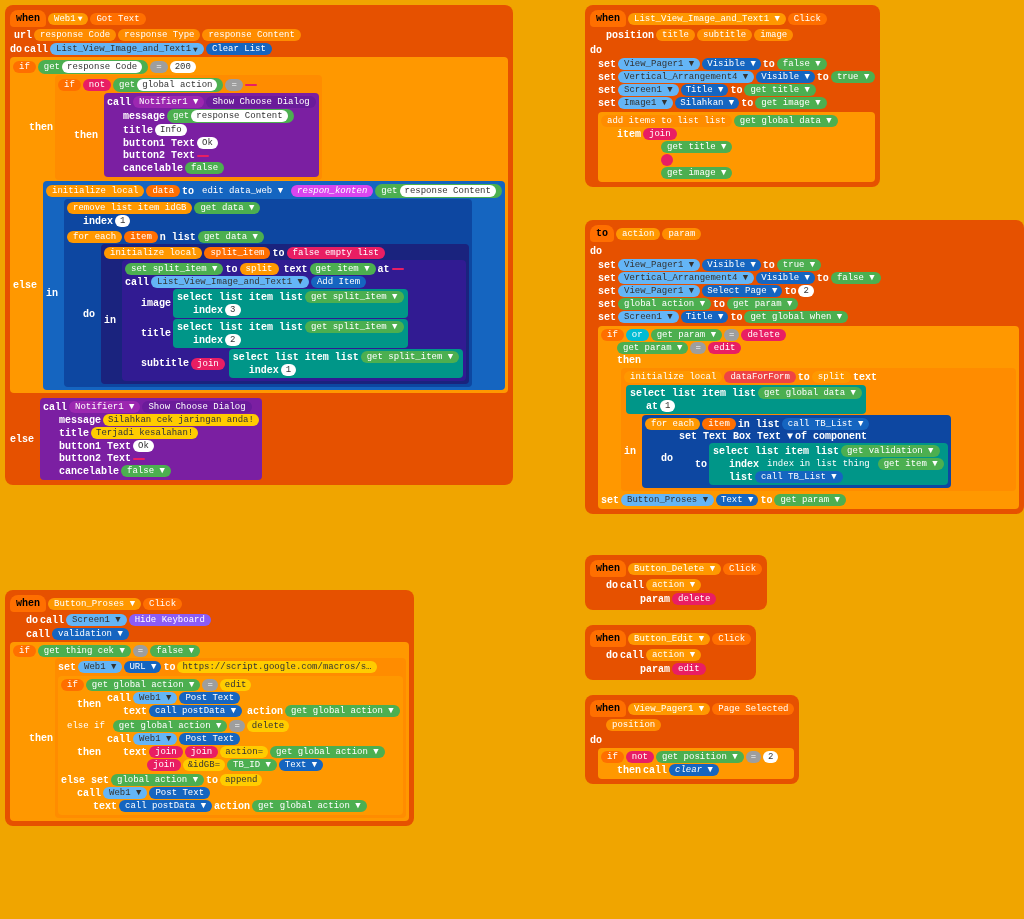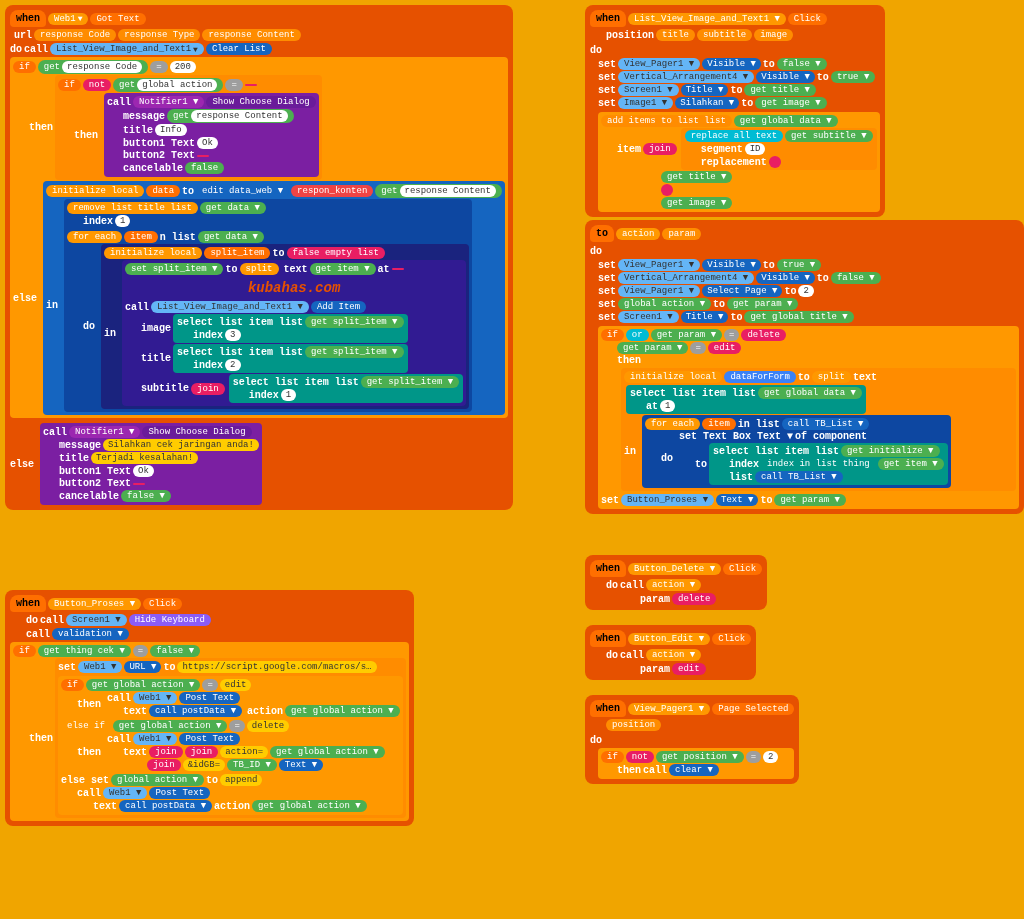--- a/index.html
+++ b/index.html
@@ -179,28 +179,28 @@
       </div>
 
       <div class="row">
         <span class="label">else</span>
         <div class="stack" style="background:#1565c0; border-radius:4px; padding:3px; margin-left:4px; max-width:500px;">
           <div class="row">
             <span class="pill" style="background:#ff9800;color:white;">initialize local</span>
             <span class="pill" style="background:#ff6f00;color:white;">data</span>
             <span class="label">to</span>
             <span class="pill" style="background:#1565c0;color:white;">edit data_web ▼</span>
-            <span class="pill" style="background:#ef4444;color:white;">respon_konten</span>
+            <span class="pill" style="background:#d946ef;color:white;font-style:italic;">respon_konten</span>
             <span class="pill" style="background:#4caf50;color:white;">get <span class="value-pill">response Content</span></span>
           </div>
           <div class="row">
             <span class="label">in</span>
             <div class="stack" style="background:#0d47a1; border-radius:4px; padding:3px; margin-left:4px;">
               <div class="row">
-                <span class="pill" style="background:#ff9800;color:white;">remove list title  list</span>
+                <span class="pill" style="background:#ff9800;color:white;">remove list item  idGB</span>
                 <span class="pill" style="background:#4caf50;color:white;">get data ▼</span>
               </div>
               <div class="row indent">
                 <span class="label">index</span>
                 <span class="value-pill">1</span>
               </div>
 
               <div class="row" style="margin-top:3px;">
                 <span class="pill" style="background:#ff9800;color:white;">for each</span>
                 <span class="pill" style="background:#ff6f00;color:white;">item</span>
@@ -222,21 +222,20 @@
                       <div class="row">
                         <span class="pill" style="background:#4caf50;color:white;">set split_item ▼</span>
                         <span class="label">to</span>
                         <span class="pill" style="background:#ff9800;color:white;">split</span>
                         <span class="label" style="margin-left:3px;">text</span>
                         <span class="pill" style="background:#4caf50;color:white;">get item ▼</span>
                         <span class="label">at</span>
                         <span class="pill" style="background:#e91e63;color:white;"></span>
                       </div>
 
-                      <div class="watermark">kubahas.com</div>
 
                       <div class="row">
                         <span class="label">call</span>
                         <span class="pill" style="background:#64b5f6;color:#333;">List_View_Image_and_Text1 ▼</span>
                         <span class="pill" style="background:#1565c0;color:white;">Add Item</span>
                       </div>
                       <div class="row indent">
                         <span class="label">image</span>
                         <div class="stack" style="background:#009688; border-radius:4px; padding:2px 4px;">
                           <div class="row">
@@ -485,34 +484,20 @@
       </div>
 
       <div class="stack" style="background:#ff9800; border-radius:4px; padding:3px; margin-top:2px;">
         <div class="row">
           <span class="pill" style="background:#ff8c00;color:white;">add items to list  list</span>
           <span class="pill" style="background:#4caf50;color:white;">get global data ▼</span>
         </div>
         <div class="row indent">
           <span class="label">item</span>
           <span class="pill" style="background:#e91e63;color:white;">join</span>
-          <div class="stack" style="background:#ff8c00; border-radius:4px; padding:2px 4px; margin-left:2px;">
-            <div class="row">
-              <span class="pill" style="background:#00bcd4;color:white;">replace all text</span>
-              <span class="pill" style="background:#4caf50;color:white;">get subtitle ▼</span>
-            </div>
-            <div class="row indent">
-              <span class="label">segment</span>
-              <span class="value-pill">ID</span>
-            </div>
-            <div class="row indent">
-              <span class="label">replacement</span>
-              <span class="pill" style="background:#e91e63;color:white;width:12px;height:12px;"></span>
-            </div>
-          </div>
         </div>
         <div class="row indent" style="margin-left:60px;">
           <span class="pill" style="background:#4caf50;color:white;">get title ▼</span>
         </div>
         <div class="row indent" style="margin-left:60px;">
           <span class="pill" style="background:#e91e63;color:white;width:12px;height:12px;"></span>
         </div>
         <div class="row indent" style="margin-left:60px;">
           <span class="pill" style="background:#4caf50;color:white;">get image ▼</span>
         </div>
@@ -557,42 +542,42 @@
         <span class="label">set</span>
         <span class="pill" style="background:#4caf50;color:white;">global action ▼</span>
         <span class="label">to</span>
         <span class="pill" style="background:#4caf50;color:white;">get param ▼</span>
       </div>
       <div class="row">
         <span class="label">set</span>
         <span class="pill" style="background:#64b5f6;color:#333;">Screen1 ▼</span>
         <span class="value-pill" style="background:#1565c0;color:white;">Title ▼</span>
         <span class="label">to</span>
-        <span class="pill" style="background:#4caf50;color:white;">get global title ▼</span>
+        <span class="pill" style="background:#4caf50;color:white;">get global when ▼</span>
       </div>
 
       <div class="stack" style="background:#ff9800; border-radius:4px; padding:3px; margin-top:2px;">
         <div class="row">
           <span class="pill" style="background:#ff6f00;color:white;">if</span>
           <span class="pill" style="background:#00bcd4;color:white;">or</span>
           <span class="pill" style="background:#4caf50;color:white;">get param ▼</span>
           <span class="value-pill" style="background:#9e9e9e;color:white;">=</span>
           <span class="pill" style="background:#e91e63;color:white;">delete</span>
         </div>
         <div class="row indent">
           <span class="pill" style="background:#4caf50;color:white;">get param ▼</span>
           <span class="value-pill" style="background:#9e9e9e;color:white;">=</span>
           <span class="pill" style="background:#e91e63;color:white;">edit</span>
         </div>
         <div class="row indent">
           <span class="label">then</span>
           <div class="stack" style="background:#ff8c00; border-radius:4px; padding:3px; margin-left:4px; max-width:400px;">
             <div class="row">
               <span class="pill" style="background:#ff9800;color:white;">initialize local</span>
-              <span class="pill" style="background:#3b82f6;color:white;text-align:right;">dataForForm</span>
+              <span class="pill" style="background:#ef4444;color:white;text-align:right;">dataForForm</span>
               <span class="label">to</span>
               <span class="pill" style="background:#ff9800;color:white;">split</span>
               <span class="label">text</span>
               <div class="stack" style="background:#009688; border-radius:4px; padding:2px 4px; margin-left:2px;">
                 <div class="row">
                   <span class="label">select list item  list</span>
                   <span class="pill" style="background:#4caf50;color:white;">get global data ▼</span>
                 </div>
                 <div class="row indent">
                   <span class="label">at</span>
@@ -614,21 +599,21 @@
                   <div class="stack" style="margin-left:4px;">
                     <div class="row">
                       <span class="label">set Text Box  Text ▼</span>
                       <span class="label">of component</span>
                     </div>
                     <div class="row indent">
                       <span class="label">to</span>
                       <div class="stack" style="background:#009688; border-radius:4px; padding:2px 4px;">
                         <div class="row">
                           <span class="label">select list item  list</span>
-                          <span class="pill" style="background:#4caf50;color:white;">get initialize ▼</span>
+                          <span class="pill" style="background:#4caf50;color:white;">get validation ▼</span>
                         </div>
                         <div class="row indent">
                           <span class="label">index</span>
                           <div class="row">
                             <span class="pill" style="background:#009688;color:white;text-align:center;">index in list  thing</span>
                             <span class="pill" style="background:#4caf50;color:white;">get item ▼</span>
                           </div>
                         </div>
                         <div class="row indent">
                           <span class="label">list</span>
@@ -709,17 +694,17 @@
       <div class="row">
         <span class="pill" style="background:#ff6f00;color:white;">if</span>
         <span class="pill" style="background:#e91e63;color:white;">not</span>
         <span class="pill" style="background:#4caf50;color:white;">get position ▼</span>
         <span class="value-pill" style="background:#9e9e9e;color:white;">=</span>
         <span class="value-pill">2</span>
       </div>
       <div class="row indent">
         <span class="label">then</span>
         <span class="label">call</span>
-        <span class="pill" style="background:#1565c0;color:white;">clear ▼</span>
+        <span class="pill" style="background:#1565c0;color:white;font-style:italic;">clear ▼</span>
       </div>
     </div>
   </div>
 </div>
 
 </body></html>

